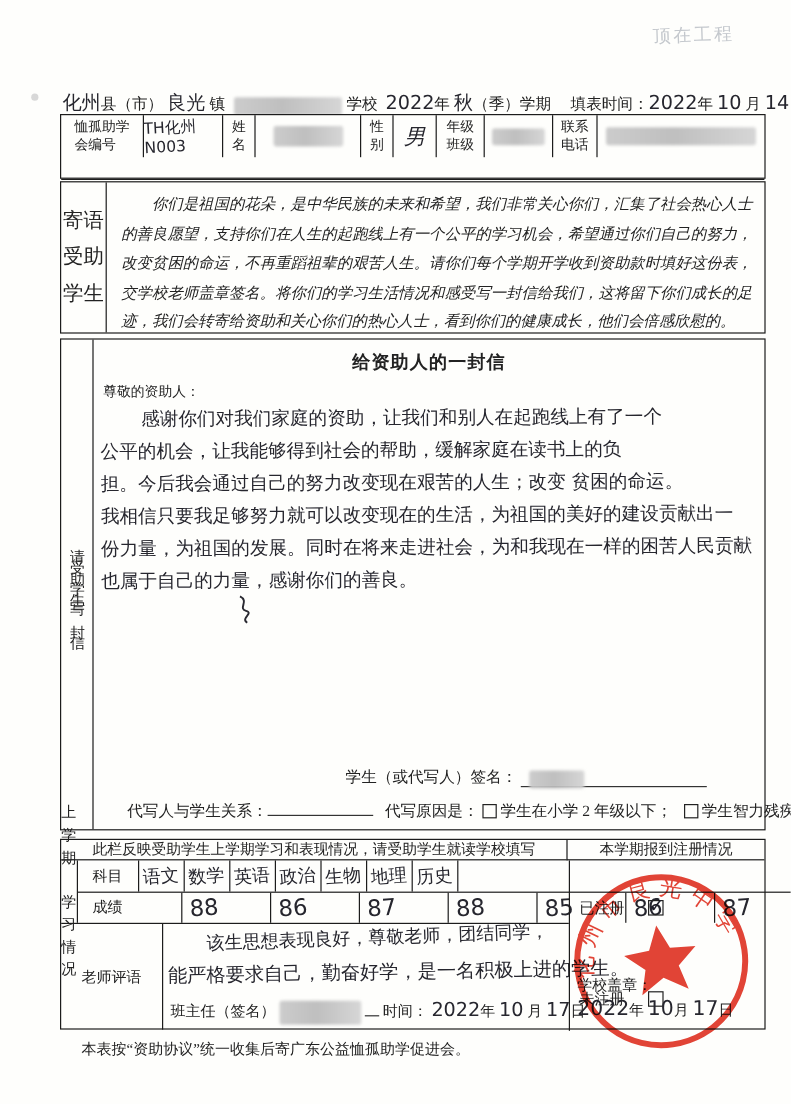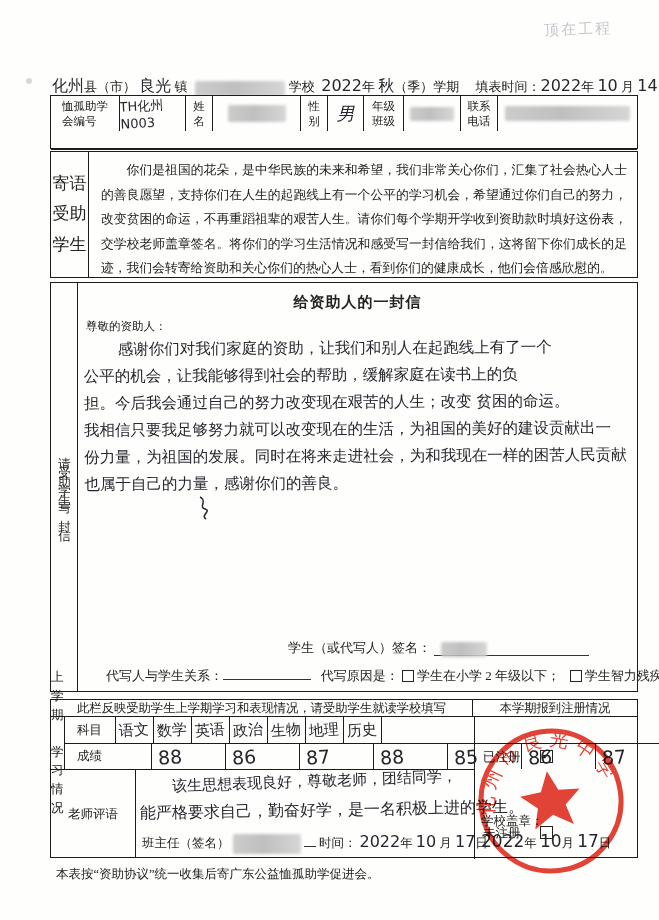--- a/index.html
+++ b/index.html
@@ -36,21 +36,21 @@
   
   .t1 { top:95px; height:54px; }
   .t1 .row1 { height:35px; }
   .t1 .noterow { border-top:1.2px solid #1c1c1c; height:17px; display:flex; align-items:center; padding-left:6px; font-size:11px;margin-top:18px; }
   .code-hw { font-size:13px; transform:rotate(-3deg); letter-spacing:0; }
   .gender-hw { font-size:18px; font-style:italic; }
   
   .t2 { top:151px; height:127px; }
   .t2 .side { width:38px; border-left:none; border-right:1.2px solid #1c1c1c; flex-direction:column; justify-content:center; font-size:17px; line-height:1.8; }
   .t2 .bodycell { flex:1; padding:6px 10px 2px 12px; font-size:12.8px; line-height:1.92; text-align:justify; }
-  .t2 .indent { text-indent:2em; }
+  .t2 .indent { text-indent:2em;font-style:italic; }
   .t2 .sig { text-align:right; padding-right:42px; font-size:12.8px; }
   
   .t3 { top:282px; height:410px; }
   .t3 .side { position:absolute; left:0; top:0; bottom:0; width:27px; border-right:1.2px solid #1c1c1c;
         display:flex; align-items:center; justify-content:center; }
   .vtext { writing-mode:vertical-rl; text-orientation:upright; font-size:12.5px; letter-spacing:9px; }
   .t3 .content { position:absolute; left:27px; right:0; top:0; bottom:0; }
   .lt-title { position:absolute; top:10px; width:100%; text-align:center; font-size:15px; font-weight:bold; letter-spacing:1px; }
   .salut { position:absolute; top:36px; left:8px; font-size:11.5px; }
   .letter { position:absolute; top:52px; left:6px; right:6px; font-size:15.5px; line-height:27px; transform:rotate(-0.3deg); }
@@ -83,21 +83,21 @@
   .tc-sign .hw { font-size:16px; }
   .t4 .rightcol { position:relative; width:165px; border-left:1.2px solid #1c1c1c; }
   .reg { position:absolute; left:8px; font-size:12.5px; }
   .reg .cb { width:13px; height:13px; margin-left:16px; }
   .check { position:absolute; top:-6px; left:0px; font-size:16px; color:#1d1d28; font-family:"DejaVu Sans",cursive; }
   .sealline { position:absolute; top:96px; left:6px; font-size:12.5px; }
   .dateline { position:absolute; top:114px; left:6px; font-size:12.5px; white-space:nowrap; }
   .dateline .hw { font-size:17px; }
   .stamp { position:absolute; top:8px; left:0px; width:152px; height:152px; mix-blend-mode:multiply; opacity:.92; transform:rotate(-8deg); }
   
-  .footer { position:absolute; top:866px; left:56px; font-size:12.5px; }
+  .footer { position:absolute; top:866px; left:68px; font-size:12.5px; }
   .smudge { position:absolute; top:78px; left:26px; width:6px; height:6px; background:#d8d8d8; border-radius:50%; }
 </style>
 </head>
 <body>
 
 <div class="page">
 
   <div class="pencil">顶在工程</div>
   <div class="smudge"></div>
 

